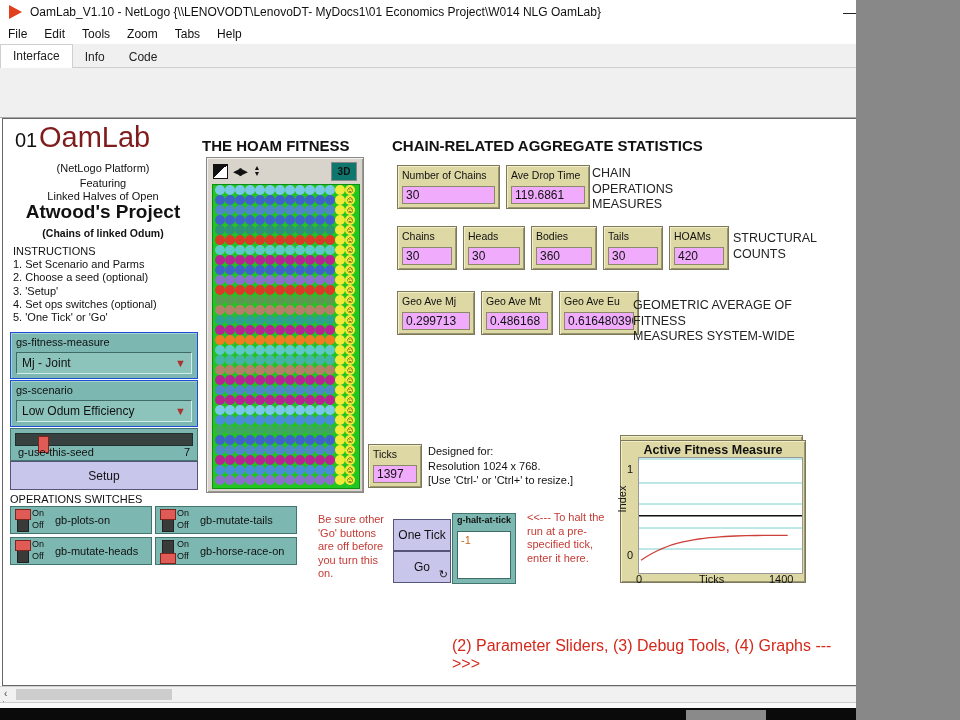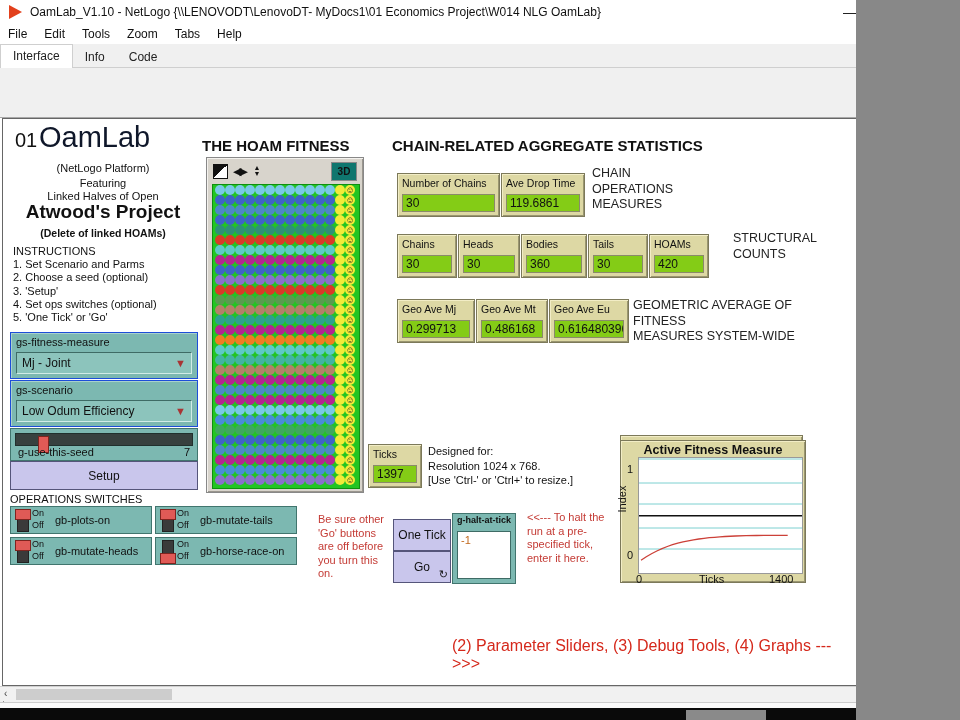--- a/index.html
+++ b/index.html
@@ -74,25 +74,25 @@
   .vt1{width:13px;height:13px;background:linear-gradient(135deg,#111 50%,#fff 50%);border:1px solid #111;margin-right:5px;}
   .vt2{font-size:11px;letter-spacing:-2px;margin-right:5px;}
   .vt3{font-size:7px;line-height:6.5px;text-align:center;width:12px;}
   #btn-3d{margin-left:auto;width:24px;height:17px;background:#0f766e;border:1px solid #888;
           font-size:10px;font-weight:bold;display:flex;align-items:center;justify-content:center;}
   #world{position:absolute;left:5px;top:26px;width:146px;height:303px;border:1px solid #0f8f0f;}
   .wrow{height:10px;padding-left:2px;white-space:nowrap;}
   .dot{display:inline-block;width:10px;height:10px;border-radius:50%;vertical-align:top;}
   .smiley{position:relative;background:#f2ea38;font-size:9px;line-height:10px;text-align:center;color:#222;}
   
-  .mon-row{display:flex;gap:1px;margin-top:8px;}
+  .mon-row{display:flex;gap:6px;}
   .monitor{position:relative;height:44px;background:#ddd8a4;border:1px solid #7c795a;
            box-shadow:inset 1px 1px 0 #f2edc6, inset -1px -1px 0 #9a9670;box-sizing:border-box;}
   .mlabel{font-size:10.5px;padding:3px 4px 0;white-space:nowrap;overflow:hidden;}
-  .mval{position:absolute;left:4px;right:4px;bottom:4px;height:18px;background:#84cc16;border:1px solid #8a8a6a;
+  .mval{position:absolute;left:4px;right:4px;bottom:4px;height:18px;background:#f0abfc;border:1px solid #8a8a6a;
         font-size:12px;padding:1px 3px;white-space:nowrap;overflow:hidden;box-sizing:border-box;}
   .caption{font-size:12.5px;line-height:15.5px;white-space:pre-line;color:#222;}
   .redtxt{color:#c43b35;font-size:11px;line-height:13.5px;}
   
   #halt-widget{left:452px;top:513px;width:62px;height:69px;background:#7cb8b1;border:1px solid #41756e;}
   #halt-label{font-size:9px;font-weight:bold;text-align:center;padding-top:1px;}
   #halt-input{position:absolute;left:4px;right:4px;top:17px;bottom:4px;background:#fff;border:1px solid #3e6b65;
               font-size:11px;color:#c2691e;padding:2px 3px;}
   
   #plot{left:620px;top:440px;width:186px;height:143px;background:#ddd8a4;border:1px solid #7c795a;
@@ -165,26 +165,26 @@
     </div>
     <div class="abs sep" style="left:492px;top:81px;height:28px;"></div>
     <div class="abs" id="settings-btn">
         <span>Settings...</span>
       </div>
   </div>
 
   <div class="abs" id="canvas"></div>
 
   <div class="abs" id="num01">01</div>
-  <div class="abs" id="oamlab" style="color:#0f172a;">OamLab</div>
+  <div class="abs" id="oamlab" style="color:#7f1d1d;">OamLab</div>
   <div class="abs cline" style="top:162px;">(NetLogo Platform)</div>
   <div class="abs cline" style="top:177px;">Featuring</div>
   <div class="abs cline" style="top:190px;">Linked Halves of Open</div>
   <div class="abs" id="atwood">Atwood's Project</div>
-  <div class="abs cline" style="top:227px;font-weight:bold;font-size:10.5px;">(Delete of linked HOAMs)</div>
+  <div class="abs cline" style="top:227px;font-weight:bold;font-size:10.5px;">(Chains of linked Odum)</div>
 
   <div class="abs" id="instructions">
     <div>INSTRUCTIONS</div>
     <div id="instructions-lines">
         <div>1. Set Scenario and Parms</div>
         <div>2. Choose a seed (optional)</div>
         <div>3. 'Setup'</div>
         <div>4. Set ops switches (optional)</div>
         <div>5. 'One Tick' or 'Go'</div>
       </div>

